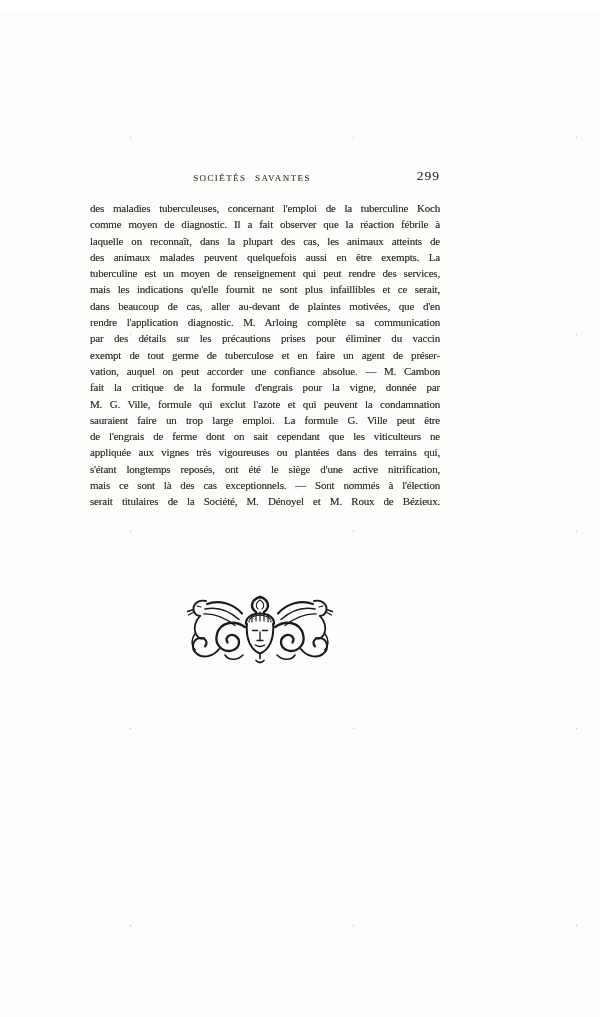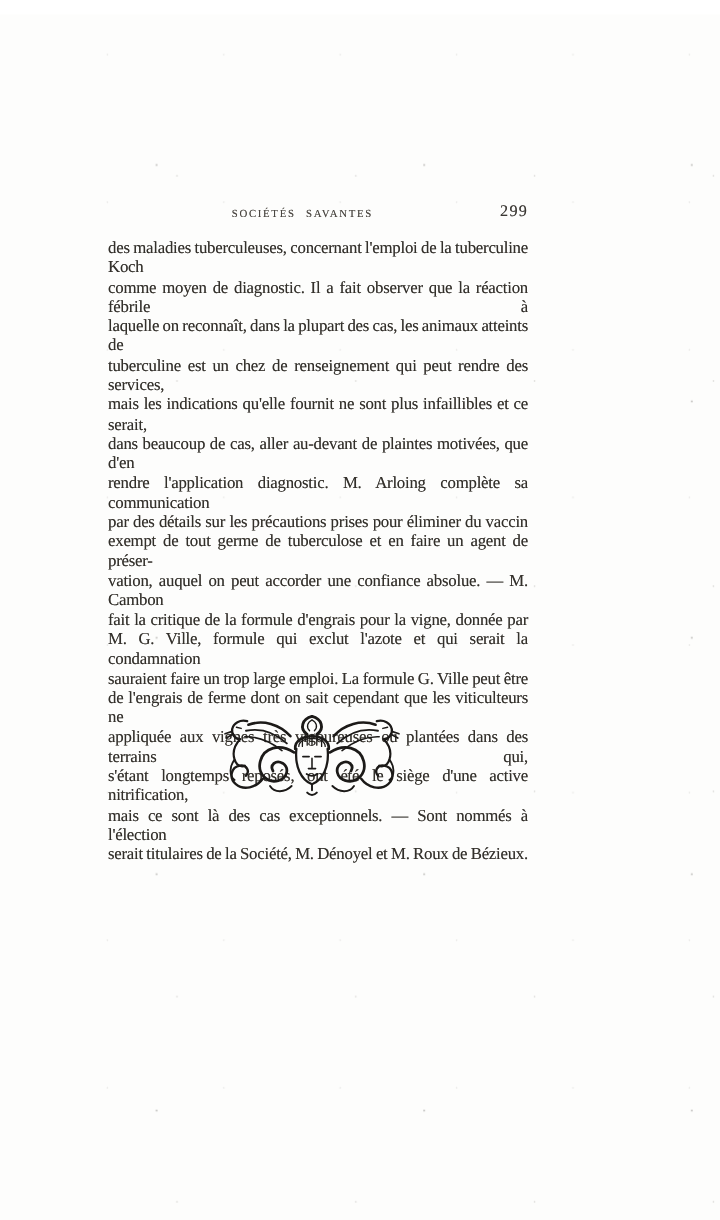--- a/index.html
+++ b/index.html
@@ -55,21 +55,21 @@
     font-size: 13.5px;
     letter-spacing: 1px;
     color: #3a3733;
     text-shadow: 0 0 0.4px rgba(55,50,45,0.5);
   }
   .body-text {
     margin-top: 13px;
     color: #33302b;
   }
   .text-line {
-    font-size: 14px;
+    font-size: 11px;
     line-height: 16.3px;
     letter-spacing: -0.2px;
     word-spacing: -0.5px;
     text-align: justify;
     text-align-last: justify;
     text-shadow: 0 0 0.45px rgba(50,45,40,0.55);
   }
   .ornament {
     position: absolute;
     left: 183px;
@@ -93,38 +93,39 @@
 
     <div class="body-text">
 
         <div class="text-line">des maladies tuberculeuses, concernant l'emploi de la tuberculine Koch</div>
 
         <div class="text-line">comme moyen de diagnostic. Il a fait observer que la réaction fébrile à</div>
 
         <div class="text-line">laquelle on reconnaît, dans la plupart des cas, les animaux atteints de</div>
 
 
+        <div class="text-line">des animaux malades peuvent quelquefois aussi en être exempts. La</div>
 
-        <div class="text-line">tuberculine est un chez de renseignement qui peut rendre des services,</div>
+        <div class="text-line">tuberculine est un moyen de renseignement qui peut rendre des services,</div>
 
         <div class="text-line">mais les indications qu'elle fournit ne sont plus infaillibles et ce serait,</div>
 
         <div class="text-line">dans beaucoup de cas, aller au-devant de plaintes motivées, que d'en</div>
 
         <div class="text-line">rendre l'application diagnostic. M. Arloing complète sa communication</div>
 
         <div class="text-line">par des détails sur les précautions prises pour éliminer du vaccin</div>
 
         <div class="text-line">exempt de tout germe de tuberculose et en faire un agent de préser-</div>
 
         <div class="text-line">vation, auquel on peut accorder une confiance absolue. — M. Cambon</div>
 
         <div class="text-line">fait la critique de la formule d'engrais pour la vigne, donnée par</div>
 
-        <div class="text-line">M. G. Ville, formule qui exclut l'azote et qui serait la condamnation</div>
+        <div class="text-line">M. G. Ville, formule qui exclut l'azote et qui peuvent la condamnation</div>
 
         <div class="text-line">sauraient faire un trop large emploi. La formule G. Ville peut être</div>
 
         <div class="text-line">de l'engrais de ferme dont on sait cependant que les viticulteurs ne</div>
 
         <div class="text-line">appliquée aux vignes très vigoureuses ou plantées dans des terrains qui,</div>
 
         <div class="text-line">s'étant longtemps reposés, ont été le siège d'une active nitrification,</div>
 
         <div class="text-line">mais ce sont là des cas exceptionnels. — Sont nommés à l'élection</div>

